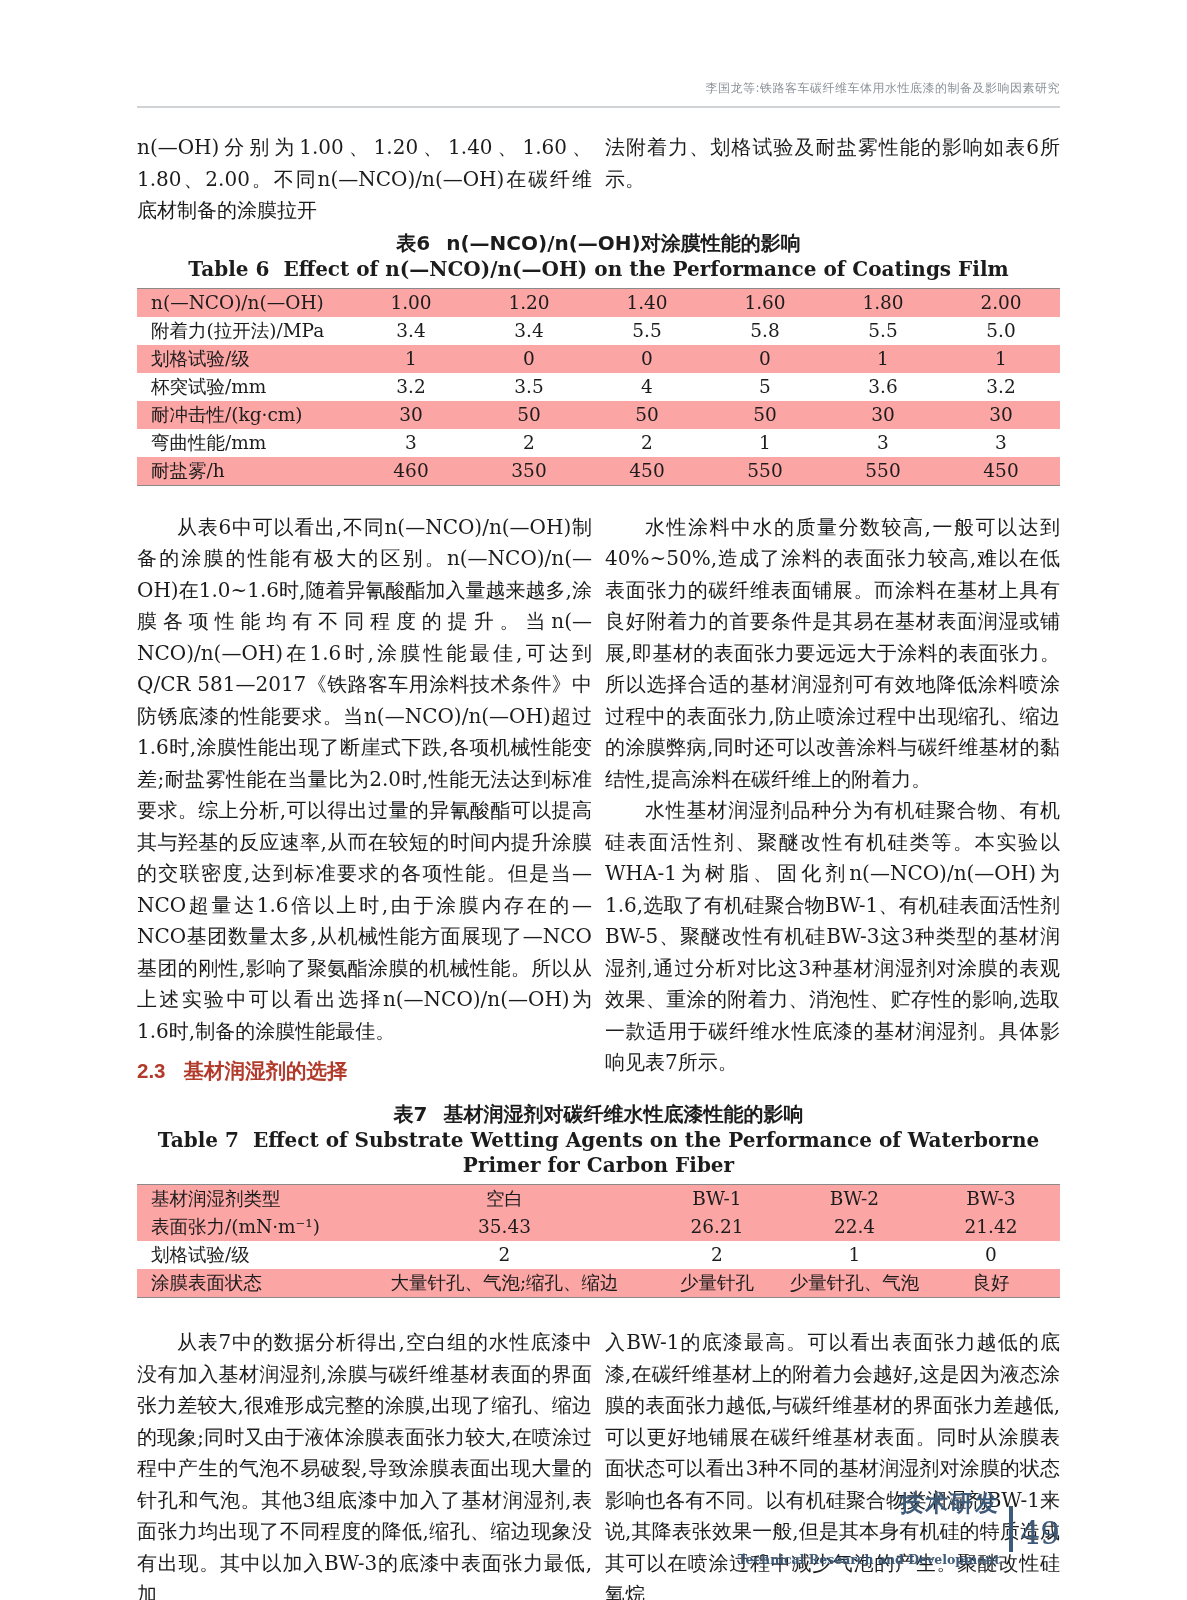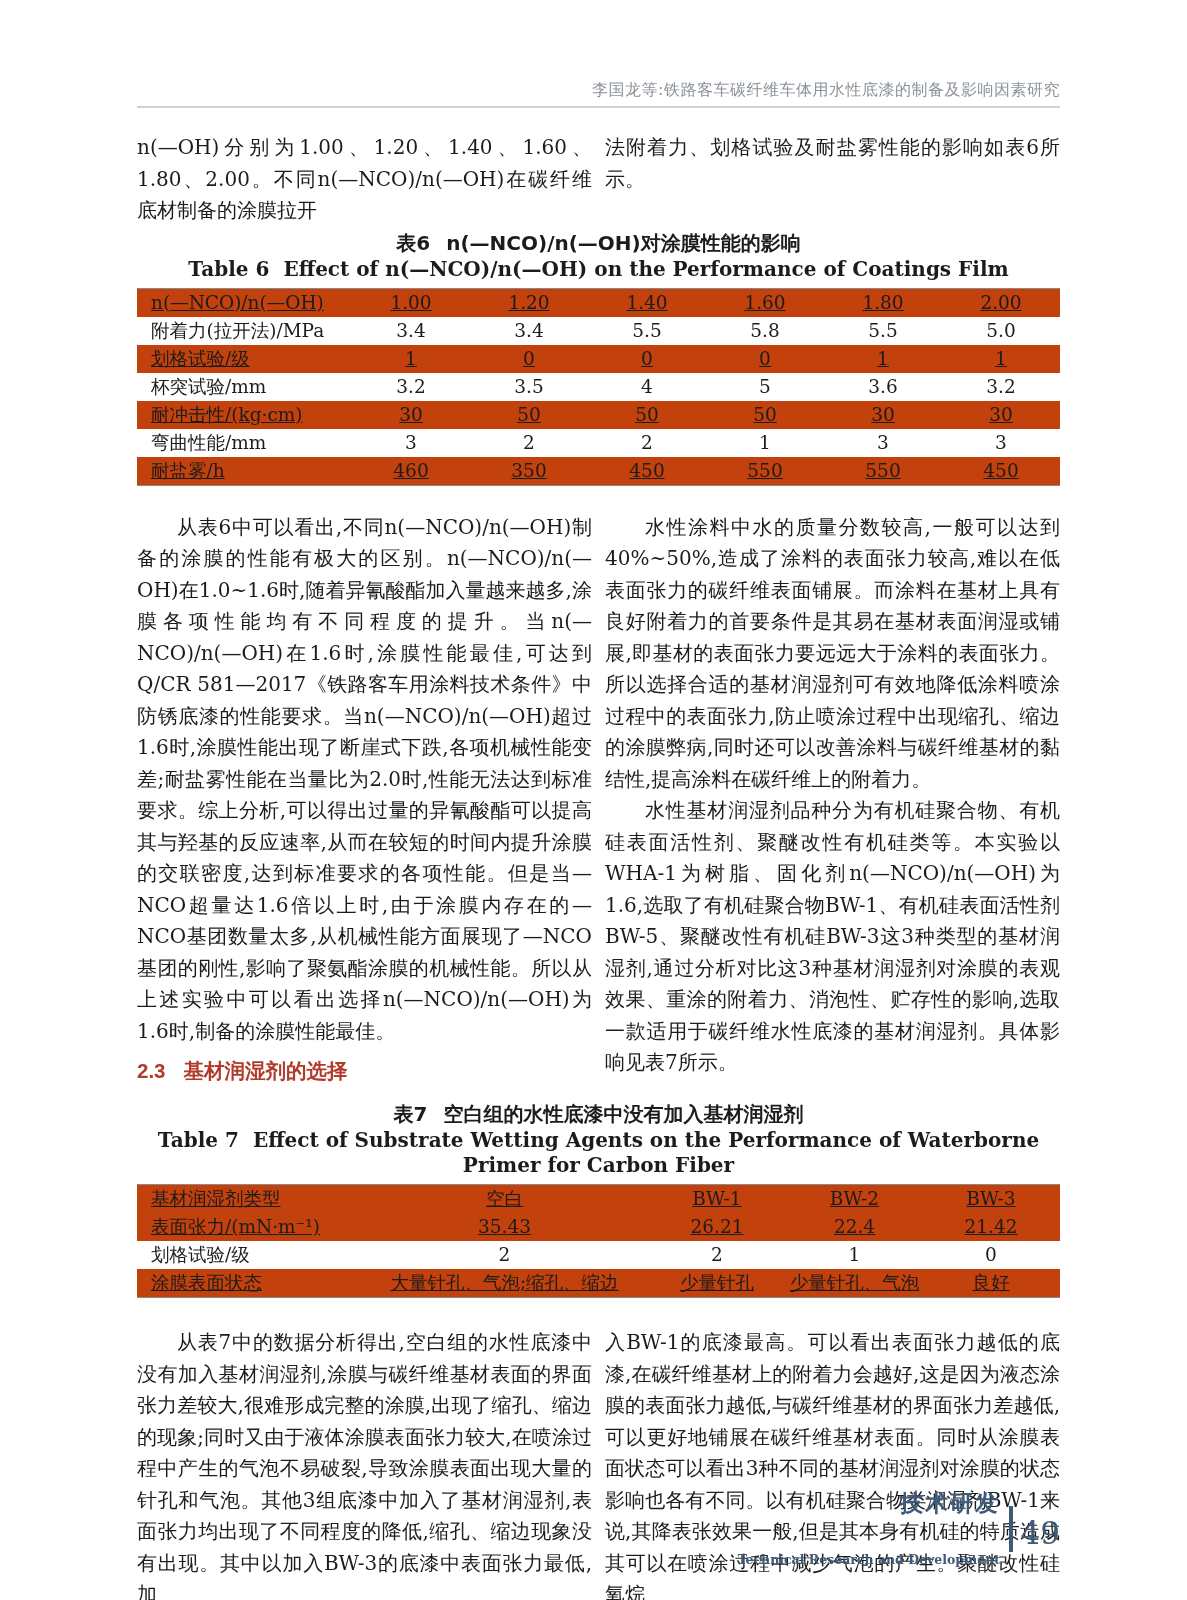--- a/index.html
+++ b/index.html
@@ -4,21 +4,21 @@
 <style>
   html,body { margin:0; padding:0; }
   body {
     width:1187px; height:1600px; background:#ffffff; position:relative;
     font-family:"DejaVu Serif","Liberation Serif",serif; color:#1c1c1c;
     overflow:hidden;
   }
   .running-head {
     position:absolute; top:80px; right:127px;
     font-family:"DejaVu Sans","Liberation Sans",sans-serif;
-    font-size:16px; color:#8b9298; letter-spacing:0.5px;
+    font-size:12px; color:#8b9298; letter-spacing:0.5px;
   }
   .head-rule {
     position:absolute; top:106px; left:137px; width:923px; height:2px;
     background:#cfd3d6;
   }
   .content { position:absolute; left:137px; top:132px; width:923px; }
   .cols { display:flex; gap:13px; }
   .col { width:455px; font-size:20px; line-height:31.5px; text-align:justify; }
   .para { margin:0; }
   .indent { text-indent:2em; }
@@ -36,21 +36,21 @@
   table.data {
     border-collapse:collapse; table-layout:fixed; width:923px;
     border-top:1.5px solid #8a8a8a; border-bottom:1.5px solid #8a8a8a;
     margin-top:6px;
   }
   table.data td {
     font-size:18.5px; height:28px; line-height:28px; padding:0;
     text-align:center; overflow:hidden; white-space:nowrap;
   }
   table.data td.label { text-align:left; padding-left:14px; }
-  tr.pink { background:#c2410c;text-decoration:underline; }
+  tr.pink { background:#fca5a5; }
   .section-heading {
     font-family:Liberation Sans, sans-serif;
     font-weight:bold; font-size:20.5px; color:#b23a2b;
     margin-top:9px; line-height:30px;
   }
   .section-heading .sec-num { margin-right:18px; }
   .mt-caption6 { margin-top:3px; }
   .mt-body1 { margin-top:26px; }
   .mt-caption7 { margin-top:15px; }
   .mt-body2 { margin-top:29px; }
@@ -181,21 +181,21 @@
       </div>
     </div>
     <div class="col">
       <p class="para indent">水性涂料中水的质量分数较高,一般可以达到40%~50%,造成了涂料的表面张力较高,难以在低表面张力的碳纤维表面铺展。而涂料在基材上具有良好附着力的首要条件是其易在基材表面润湿或铺展,即基材的表面张力要远远大于涂料的表面张力。所以选择合适的基材润湿剂可有效地降低涂料喷涂过程中的表面张力,防止喷涂过程中出现缩孔、缩边的涂膜弊病,同时还可以改善涂料与碳纤维基材的黏结性,提高涂料在碳纤维上的附着力。</p>
       <p class="para indent">水性基材润湿剂品种分为有机硅聚合物、有机硅表面活性剂、聚醚改性有机硅类等。本实验以WHA-1为树脂、固化剂n(—NCO)/n(—OH)为1.6,选取了有机硅聚合物BW-1、有机硅表面活性剂BW-5、聚醚改性有机硅BW-3这3种类型的基材润湿剂,通过分析对比这3种基材润湿剂对涂膜的表观效果、重涂的附着力、消泡性、贮存性的影响,选取一款适用于碳纤维水性底漆的基材润湿剂。具体影响见表7所示。</p>
     </div>
   </div>
 
   <div class="table-caption mt-caption7">
     <div class="cap-cn">
-      <span class="cap-label">表7</span><span>空白组的水性底漆中没有加入基材润湿剂</span>
+      <span class="cap-label">表7</span><span>基材润湿剂对碳纤维水性底漆性能的影响</span>
     </div>
     <div class="cap-en">
       <span class="cap-label">Table 7</span><span>Effect of Substrate Wetting Agents on the Performance of Waterborne Primer for Carbon Fiber</span>
     </div>
   </div>
 
   <table class="data">
     <colgroup>
       <col style="width:225px">
         <col style="width:285px">

